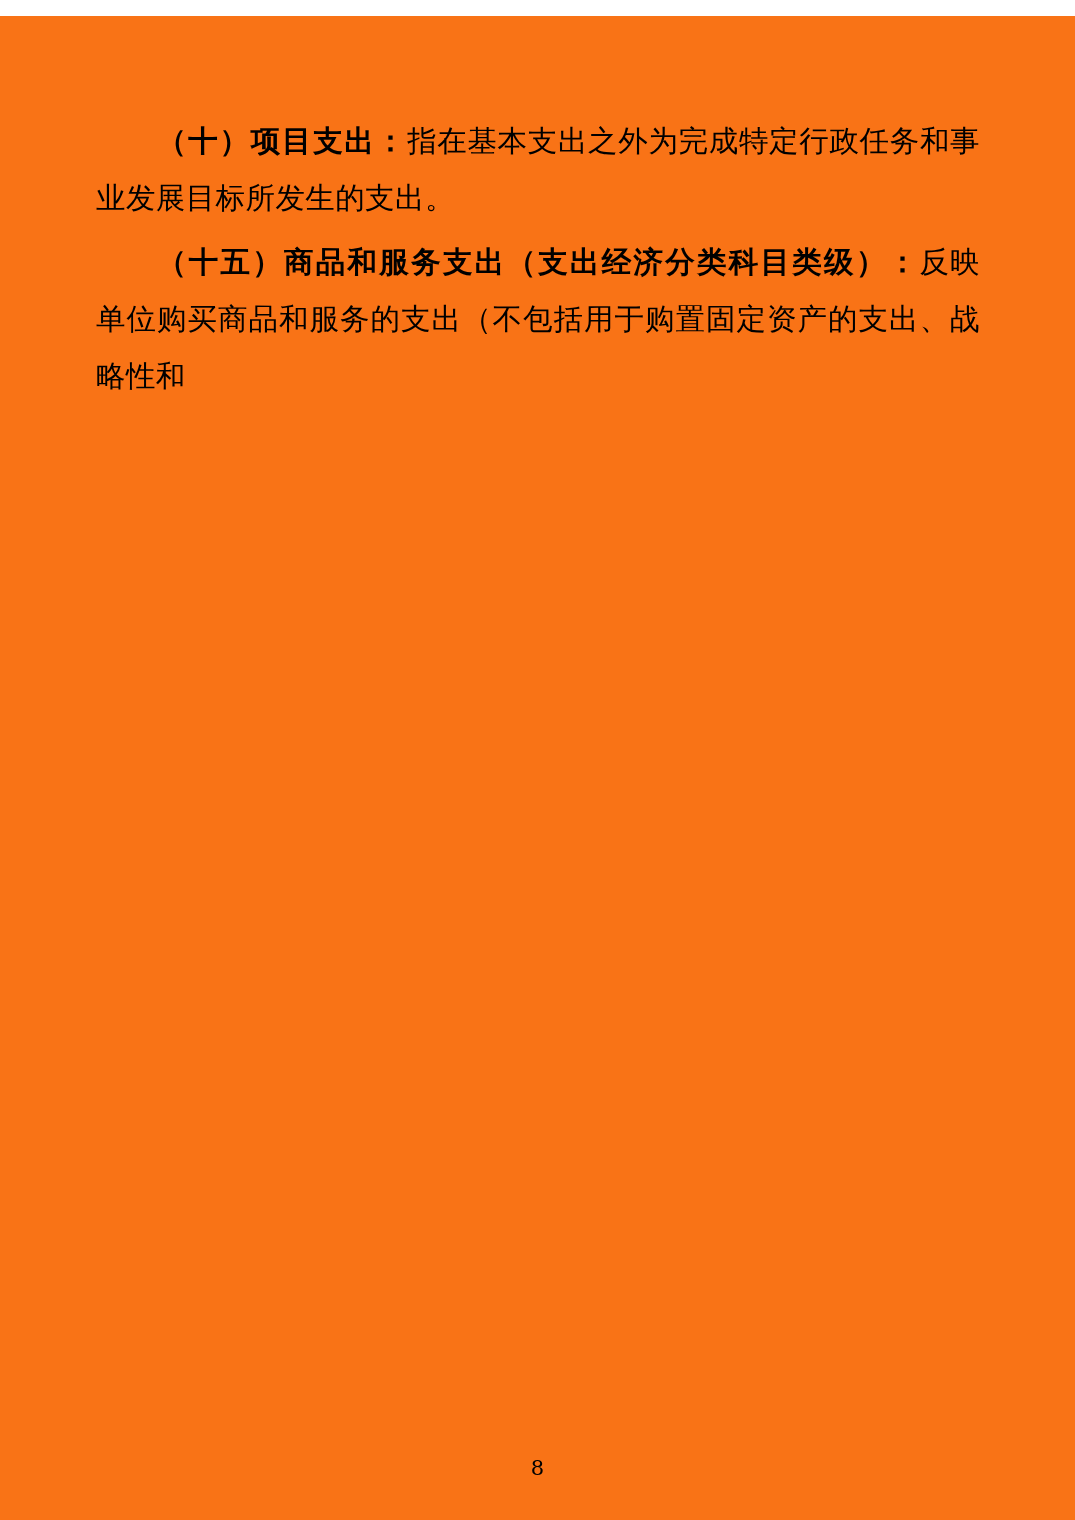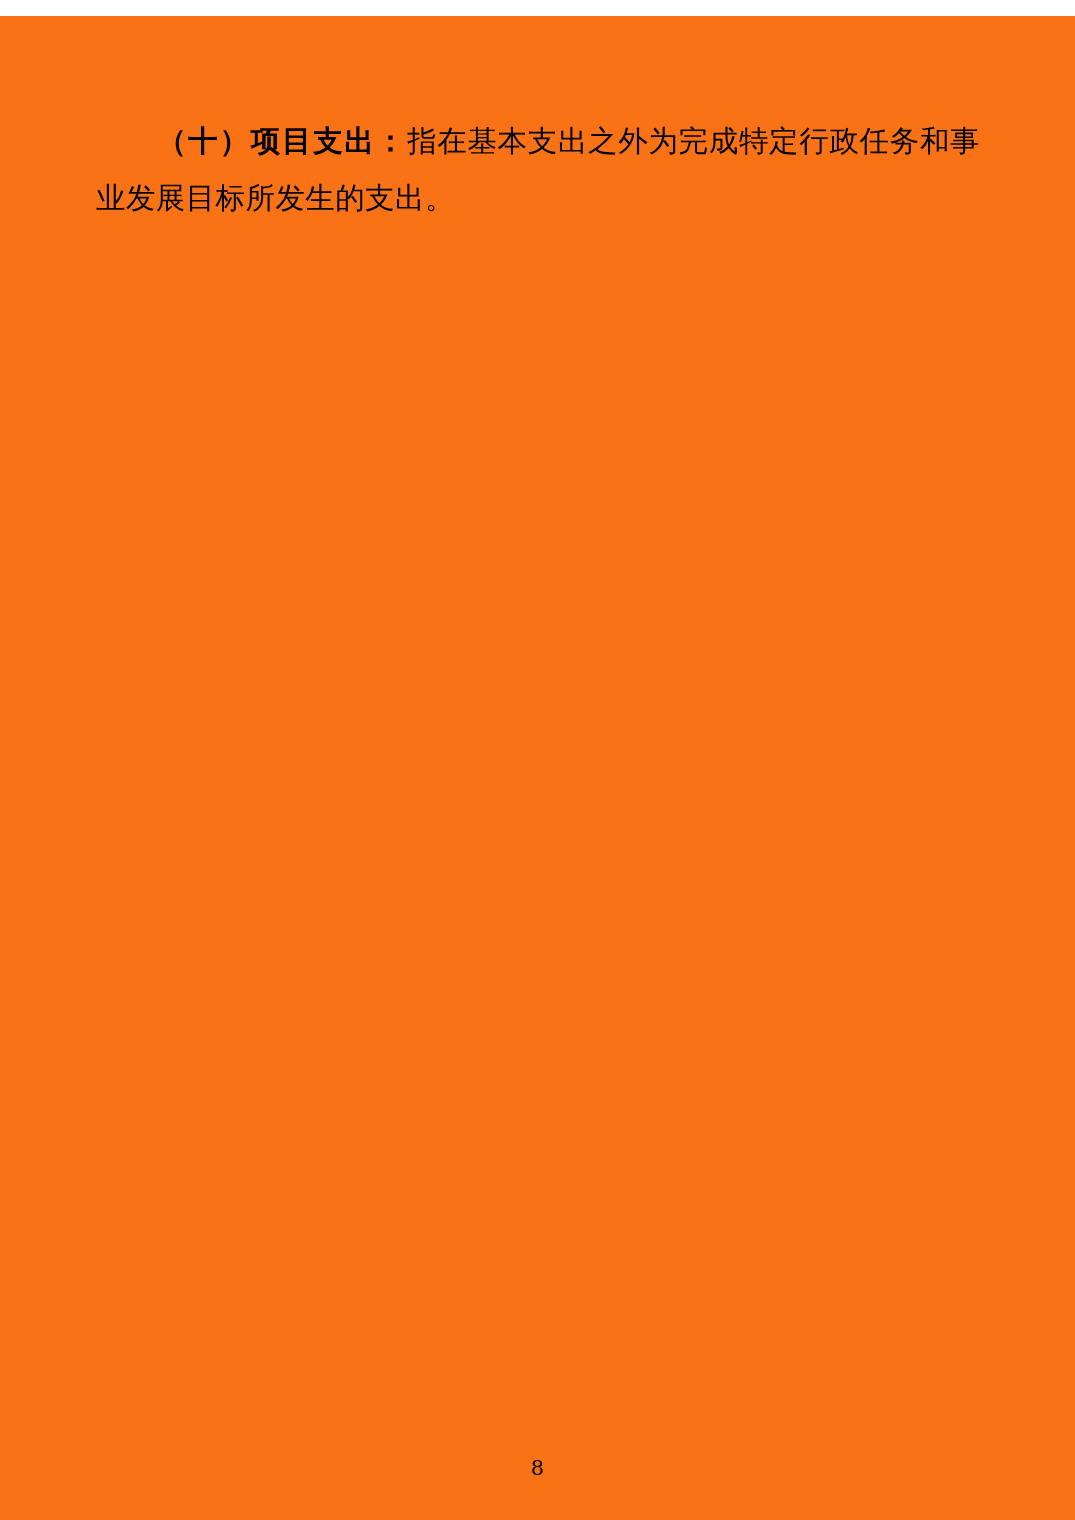--- a/index.html
+++ b/index.html
@@ -55,17 +55,20 @@
   <div class="content">
 
     <p class="para">
       <span class="lead">（十）项目支出：</span><span>指在基本支出之外为完成特定行政任务和事业发展目标所发生的支出。</span>
     </p>
 
 
 
 
 
+    <p class="para">
+      <span class="lead">（十五）商品和服务支出（支出经济分类科目类级）：</span><span>反映单位购买商品和服务的支出（不包括用于购置固定资产的支出、战略性和</span>
+    </p>
 
   </div>
 
   <div class="footer">8</div>
 </div>
 
 </body></html>

